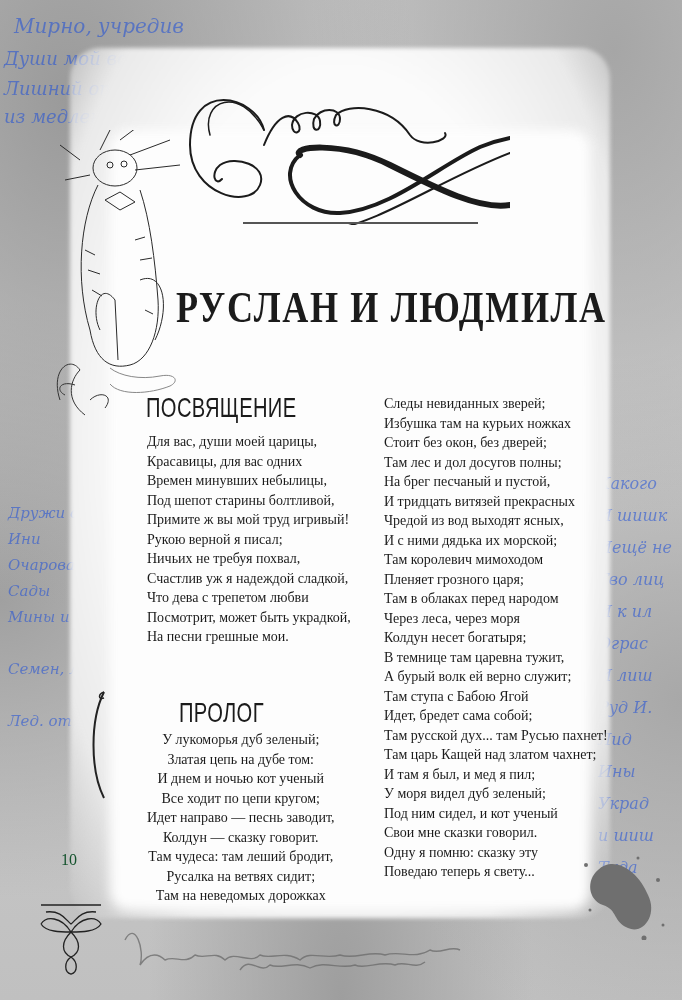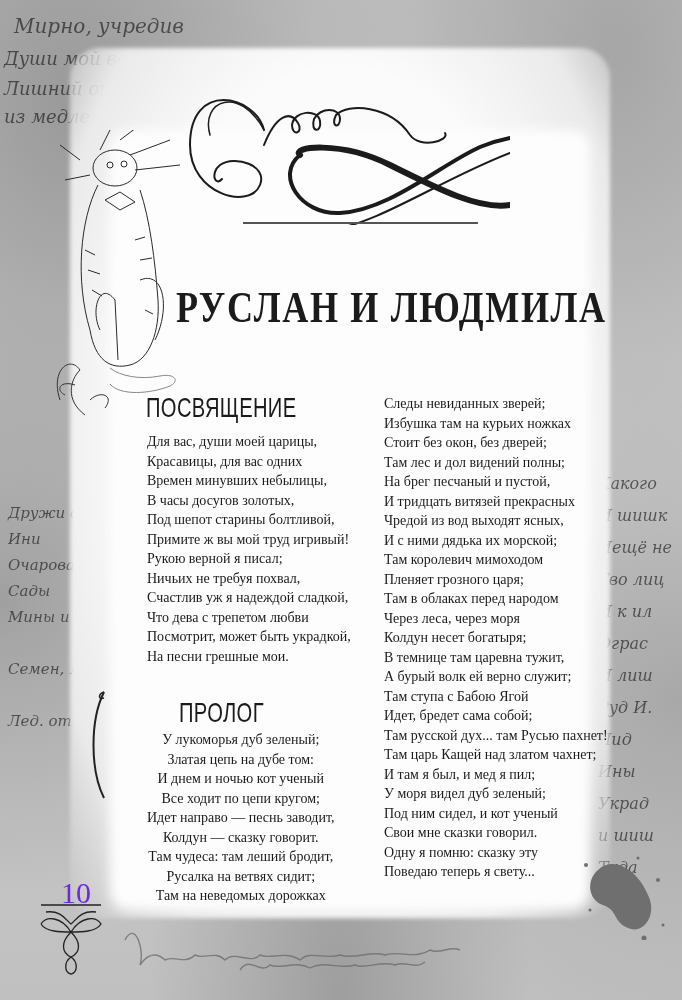--- a/index.html
+++ b/index.html
@@ -25,21 +25,21 @@
       border-radius: 30px;
       filter: blur(2px);
     }
     .paper2 {
       position: absolute; left: 110px; top: 130px; width: 480px; height: 780px;
       background: #fdfdfd;
       border-radius: 18px;
       filter: blur(6px);
     }
     .script {
-      position: absolute; color: #000000; font-style: italic;
+      position: absolute; color: #1d4ed8; font-style: italic;
       font-family: "DejaVu Serif", serif; opacity: .55; white-space: nowrap;
     }
     .ornament { position: absolute; left: 180px; top: 75px; width: 330px; height: 150px; }
     .rule { position: absolute; left: 243px; top: 222px; width: 235px; height: 2px; background: #555; }
     .title {
       position: absolute; left: 176px; top: 282px; width: 400px;
       font-family: "Liberation Serif", serif; font-weight: bold;
       font-size: 44px; letter-spacing: 2px; color: #1b1b1b;
       transform: scaleX(0.82); transform-origin: left top; white-space: nowrap;
     }
@@ -48,21 +48,21 @@
       position: absolute; font-family: "Liberation Sans", sans-serif;
       font-size: 28px; color: #1b1b1b; transform: scaleX(0.72); transform-origin: left top;
       white-space: nowrap; letter-spacing: 0.5px;
     }
     .verse { position: absolute; margin: 0; padding: 0; list-style: none; }
     .verse li {
       font-family: "Liberation Serif", serif; font-size: 14px; line-height: 19.5px;
       white-space: nowrap; color: #1b1b1b;
     }
     .page-num {
-      position: absolute; left: 61px; top: 876px; font-size: 30px; color: #6d28d9;
+      position: absolute; left: 61px; top: 851px; font-size: 16px; color: #14532d;
       font-family: "Liberation Serif", serif;
     }
     .tailpiece { position: absolute; left: 36px; top: 902px; width: 70px; height: 75px; }
     .bracket { position: absolute; left: 82px; top: 690px; width: 30px; height: 110px; }
     .ink { position: absolute; left: 578px; top: 850px; width: 90px; height: 90px; }
     .bottom-script { position: absolute; left: 120px; top: 915px; width: 440px; height: 70px; }
   </style>
 </head>
 <body>
 
@@ -107,21 +107,20 @@
   </g>
 </svg>
 
 <div class="title">РУСЛАН И ЛЮДМИЛА</div>
 
 <div class="section-title" style="left:146px;top:392px;">ПОСВЯЩЕНИЕ</div>
 <ul class="verse" style="left:147px;top:432px;">
   <li>Для вас, души моей царицы,</li>
   <li>Красавицы, для вас одних</li>
   <li>Времен минувших небылицы,</li>
-  <li>В часы досугов золотых,</li>
   <li>Под шепот старины болтливой,</li>
   <li>Примите ж вы мой труд игривый!</li>
   <li>Рукою верной я писал;</li>
   <li>Ничьих не требуя похвал,</li>
   <li>Счастлив уж я надеждой сладкой,</li>
   <li>Что дева с трепетом любви</li>
   <li>Посмотрит, может быть украдкой,</li>
   <li>На песни грешные мои.</li>
 </ul>
 
@@ -135,21 +134,21 @@
   <li>Колдун — сказку говорит.</li>
   <li>Там чудеса: там леший бродит,</li>
   <li>Русалка на ветвях сидит;</li>
   <li>Там на неведомых дорожках</li>
 </ul>
 
 <ul class="verse" style="left:384px;top:394px;">
   <li>Следы невиданных зверей;</li>
   <li>Избушка там на курьих ножках</li>
   <li>Стоит без окон, без дверей;</li>
-  <li>Там лес и дол видений полны;</li>
+  <li>Там лес и дол досугов полны;</li>
   <li>На брег песчаный и пустой,</li>
   <li>И тридцать витязей прекрасных</li>
   <li>Чредой из вод выходят ясных,</li>
   <li>И с ними дядька их морской;</li>
   <li>Там королевич мимоходом</li>
   <li>Пленяет грозного царя;</li>
   <li>Там в облаках перед народом</li>
   <li>Через леса, через моря</li>
   <li>Колдун несет богатыря;</li>
   <li>В темнице там царевна тужит,</li>

